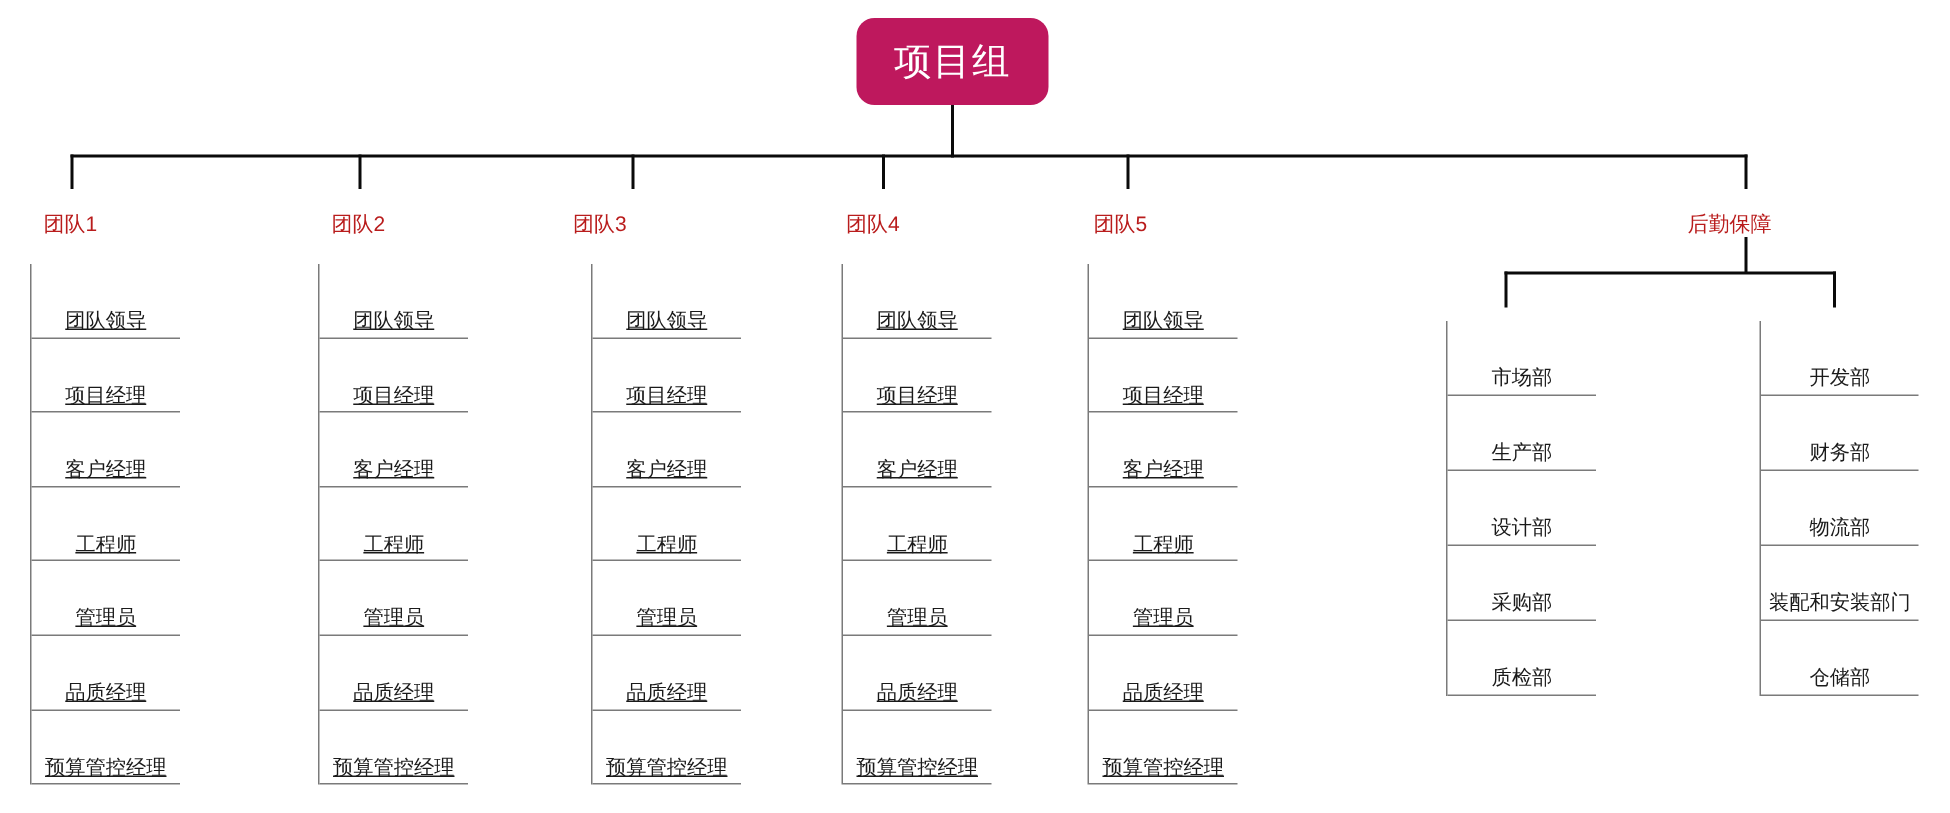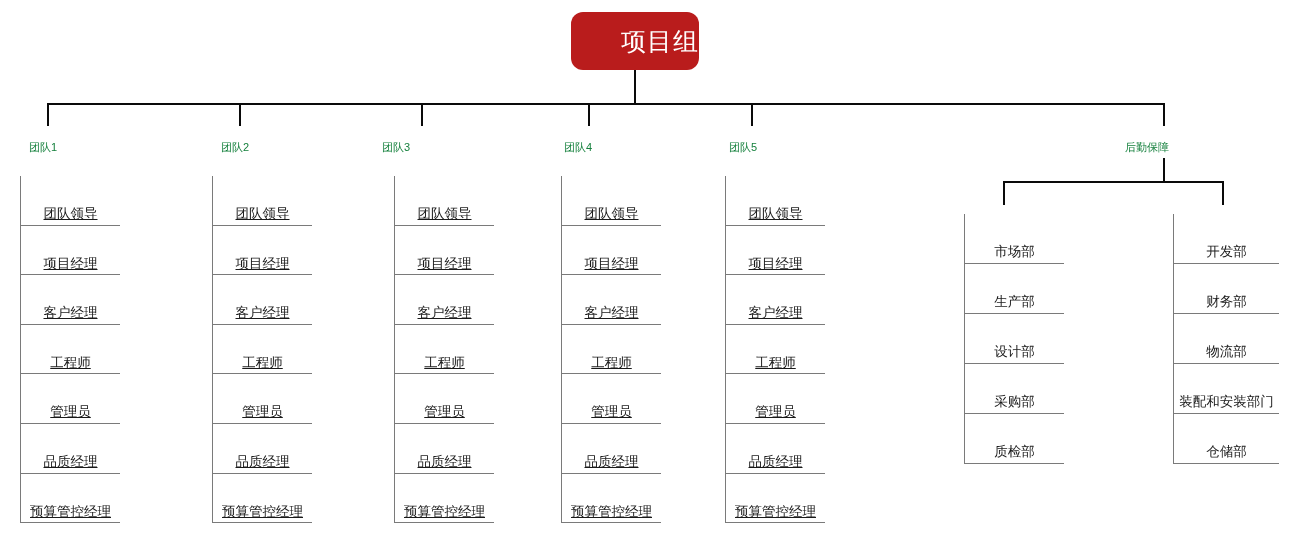--- a/index.html
+++ b/index.html
@@ -21,25 +21,25 @@
     inset: 0;
   }
 
   
   .root-node {
     position: absolute;
     left: 571px;
     top: 12px;
     width: 128px;
     height: 58px;
-    background: #b91c1c;
+    background: #be185d;
     border-radius: 12px;
     display: flex;
     align-items: center;
-    justify-content: flex-end;
+    justify-content: center;
     box-sizing: border-box;
   }
   .root-node .root-label {
     color: #ffffff;
     font-size: 25px;
     letter-spacing: 1px;
     line-height: 1;
     white-space: nowrap;
   }
 
@@ -51,24 +51,24 @@
   }
   .hline {
     position: absolute;
     height: 2px;
     background: #0a0a0a;
   }
 
   
   .branch-label {
     position: absolute;
-    font-size: 11px;
+    font-size: 14px;
     line-height: 1;
     white-space: nowrap;
-    color: #15803d;
+    color: #b91c1c;
   }
 
   
   .leaf-column {
     position: absolute;
     box-sizing: border-box;
     border-left: 1.4px solid #7a7a7a;
   }
   .leaf-item {
     position: relative;

